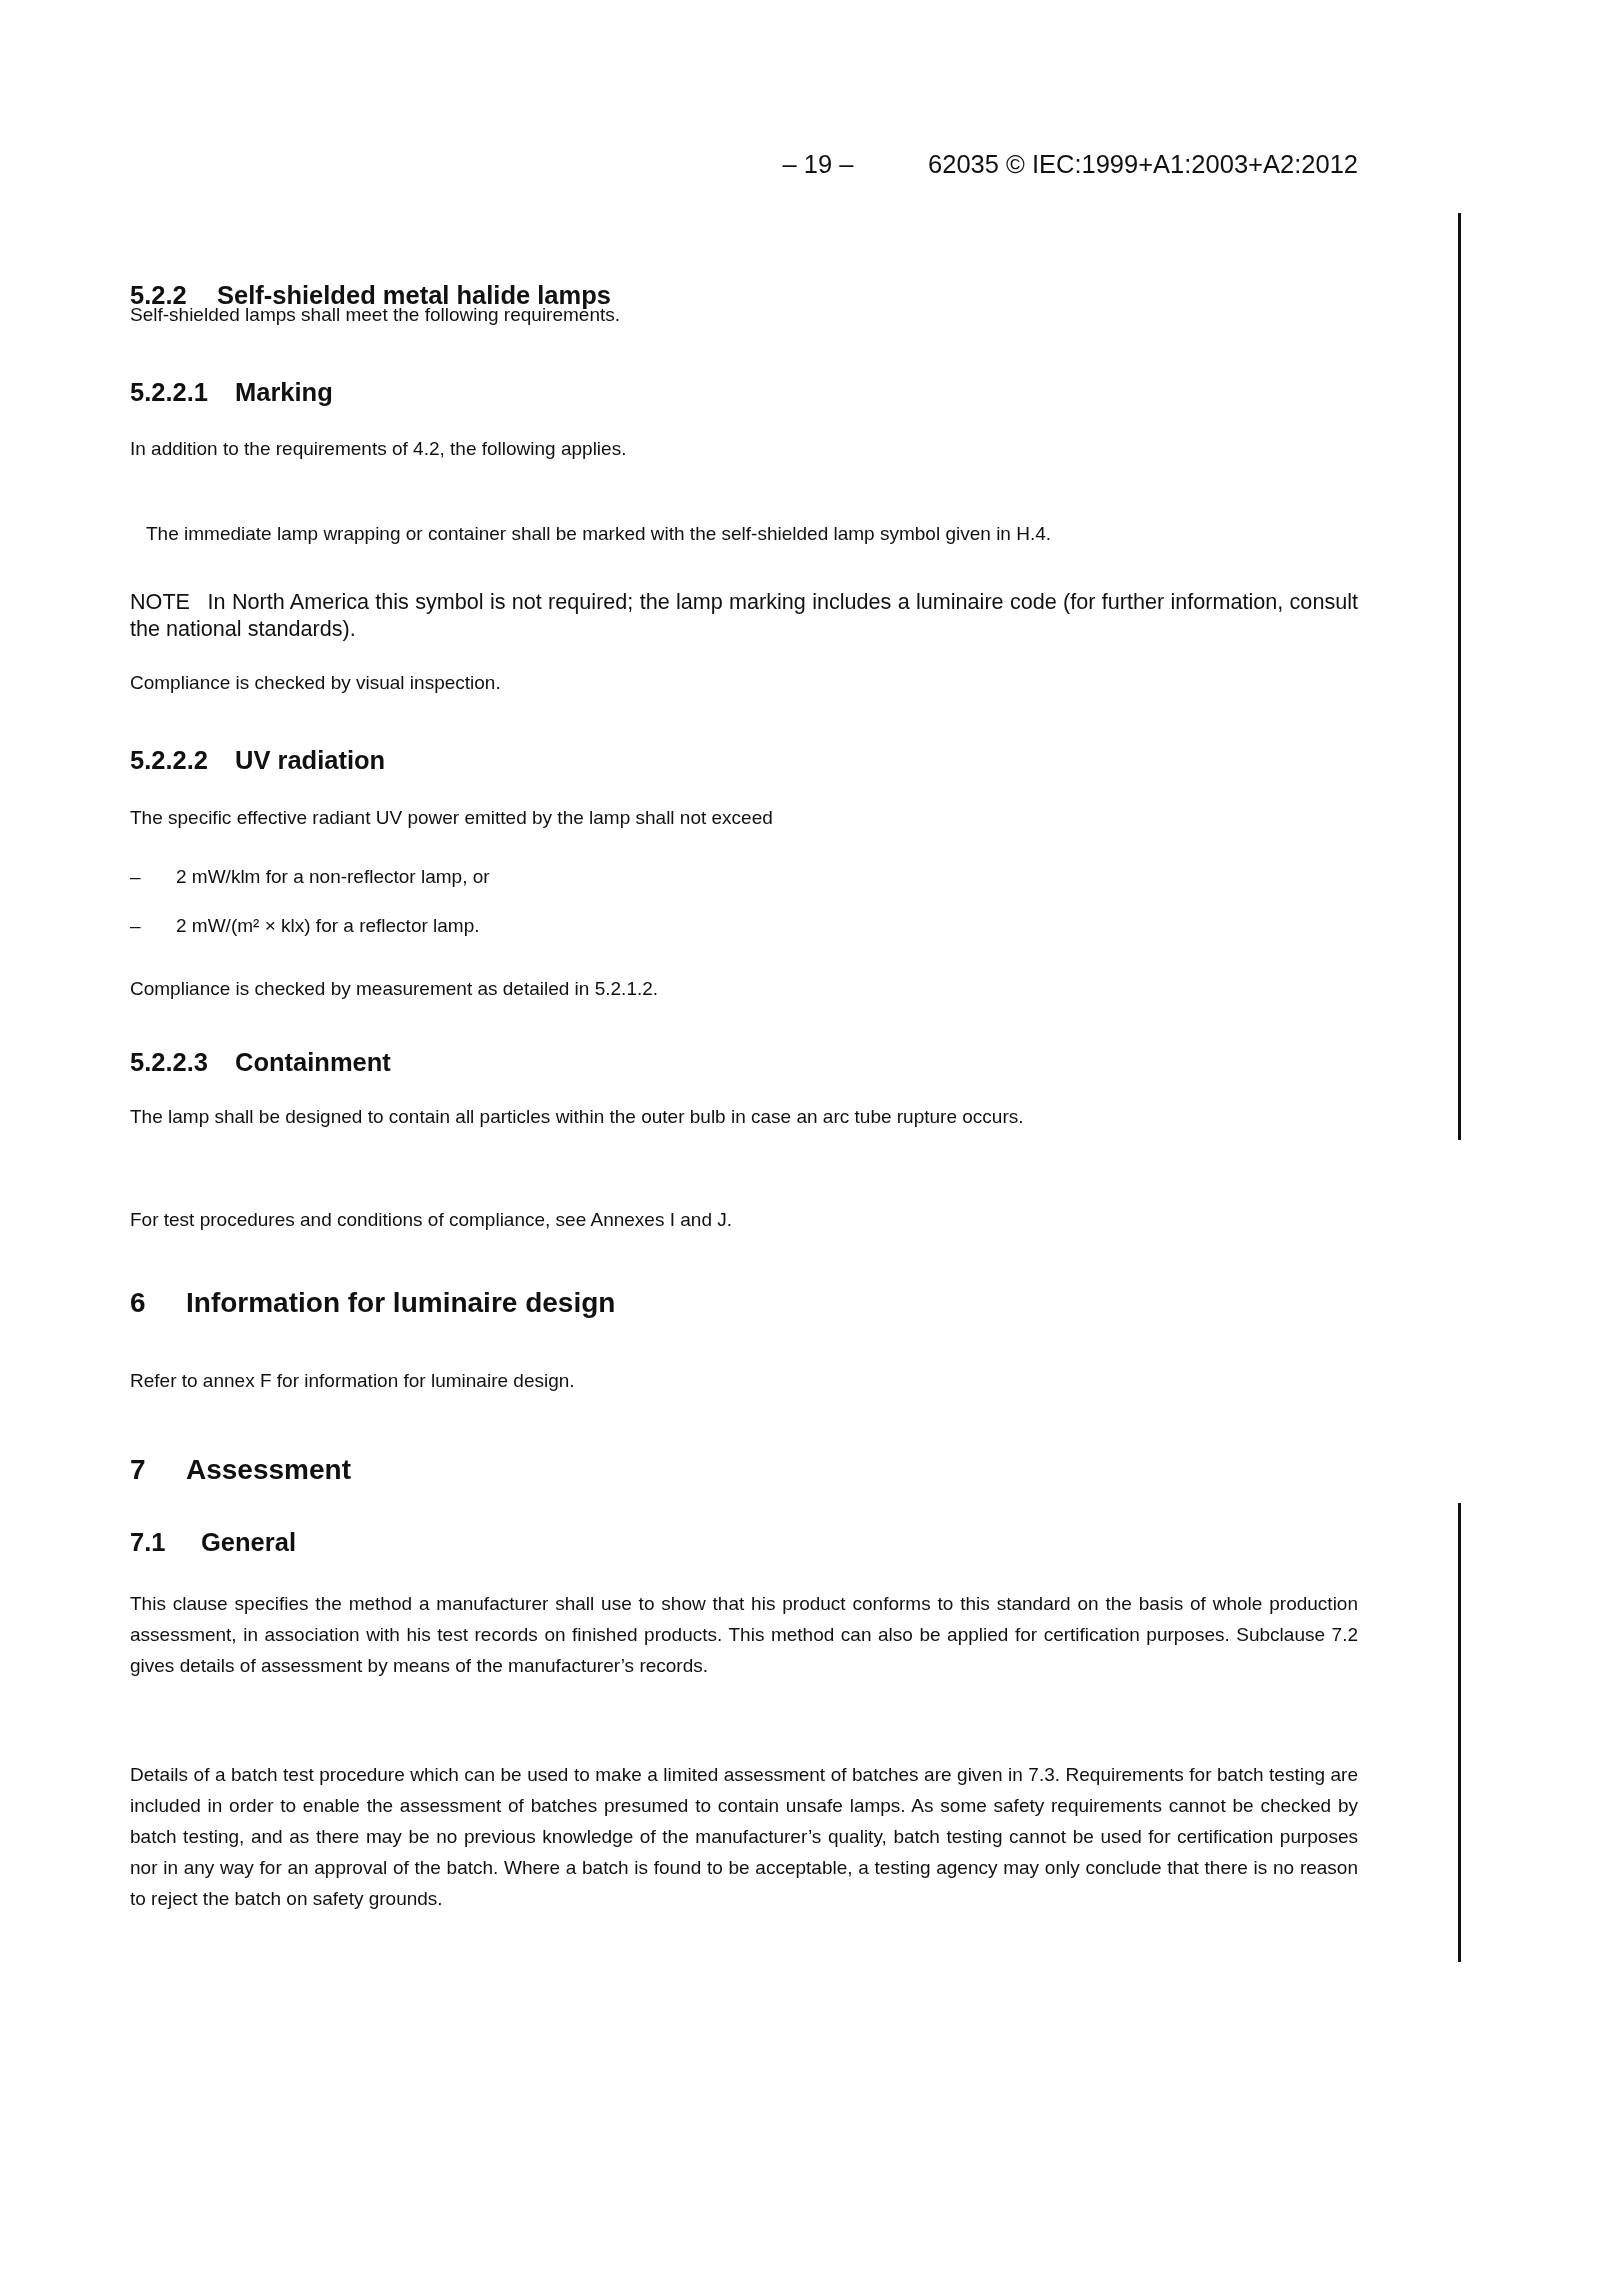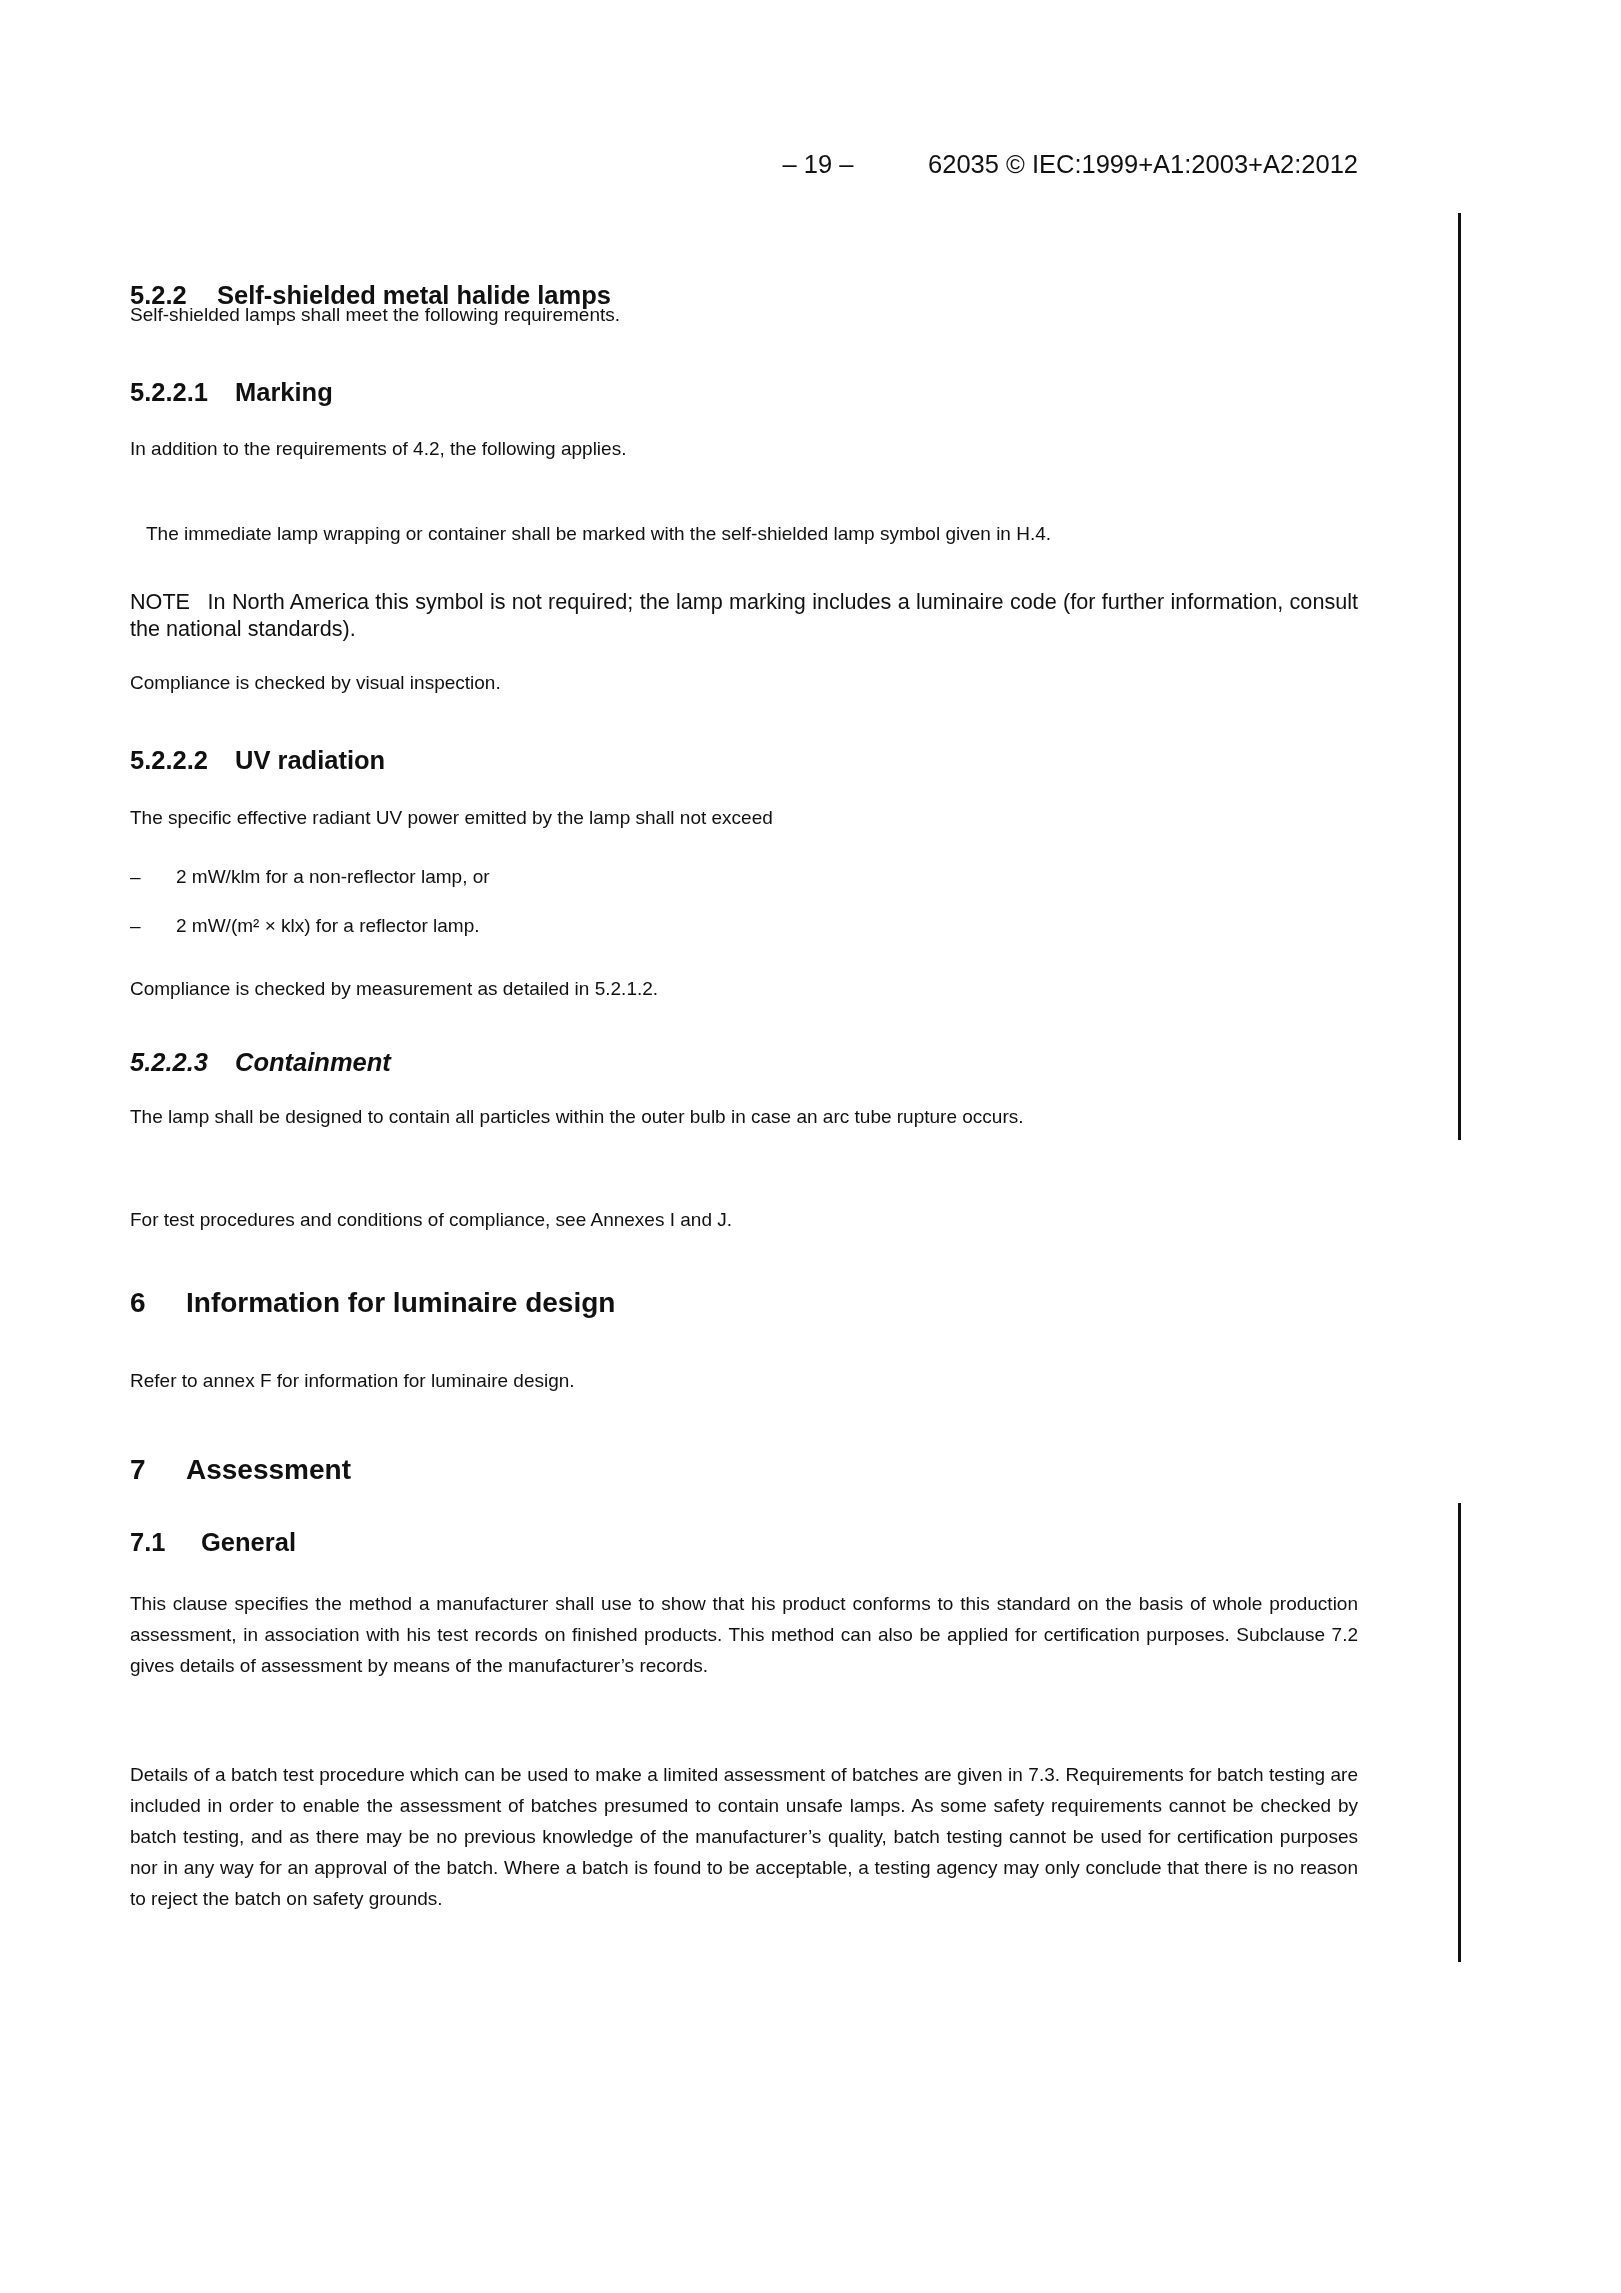--- a/index.html
+++ b/index.html
@@ -75,21 +75,21 @@
         <span>2 mW/klm for a non-reflector lamp, or</span>
     </div>
     <div class="list-item">
       <span class="li-marker">–</span>
         <span>2 mW/(m² × klx) for a reflector lamp.</span>
     </div>
   </div>
 
   <p class="abs body-text" style="top:973px; margin:0;">Compliance is checked by measurement as detailed in 5.2.1.2.</p>
 
-  <div class="abs h-sub" style="top:1047px;font-style:italic;">
+  <div class="abs h-sub" style="top:1047px;">
     <span class="hnum w107">5.2.2.3</span><span>Containment</span>
   </div>
 
   <p class="abs body-text just" style="top:1101px; margin:0;">The lamp shall be designed to contain all particles within the outer bulb in case an arc tube rupture occurs.</p>
 
   <p class="abs body-text" style="top:1204px; margin:0;">For test procedures and conditions of compliance, see Annexes I and J.</p>
 
   <div class="abs h-main" style="top:1286px;">
     <span class="hnum w57">6</span><span>Information for luminaire design</span>
   </div>

